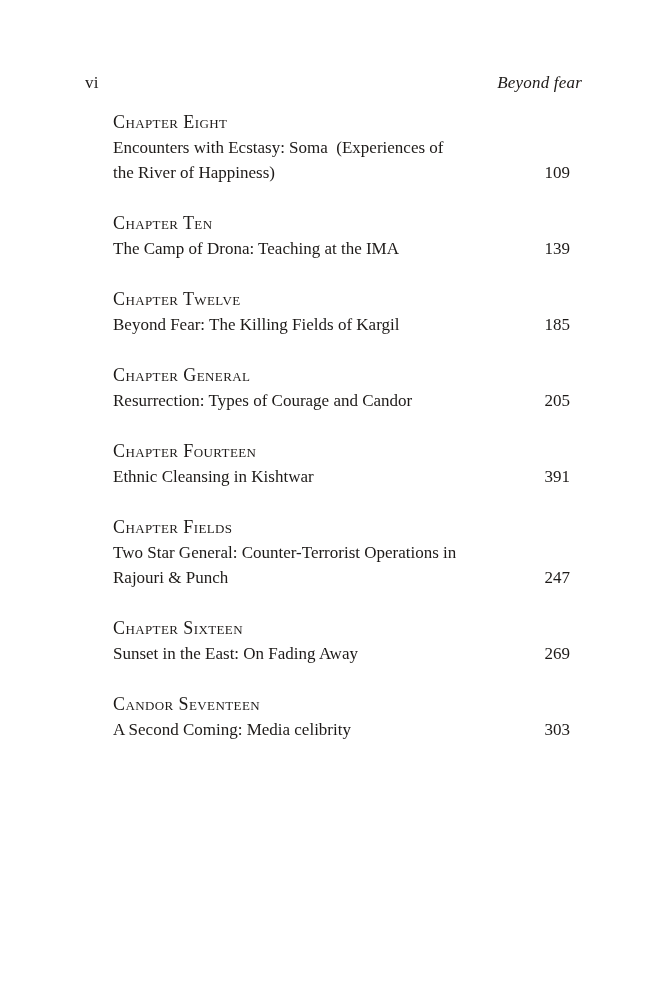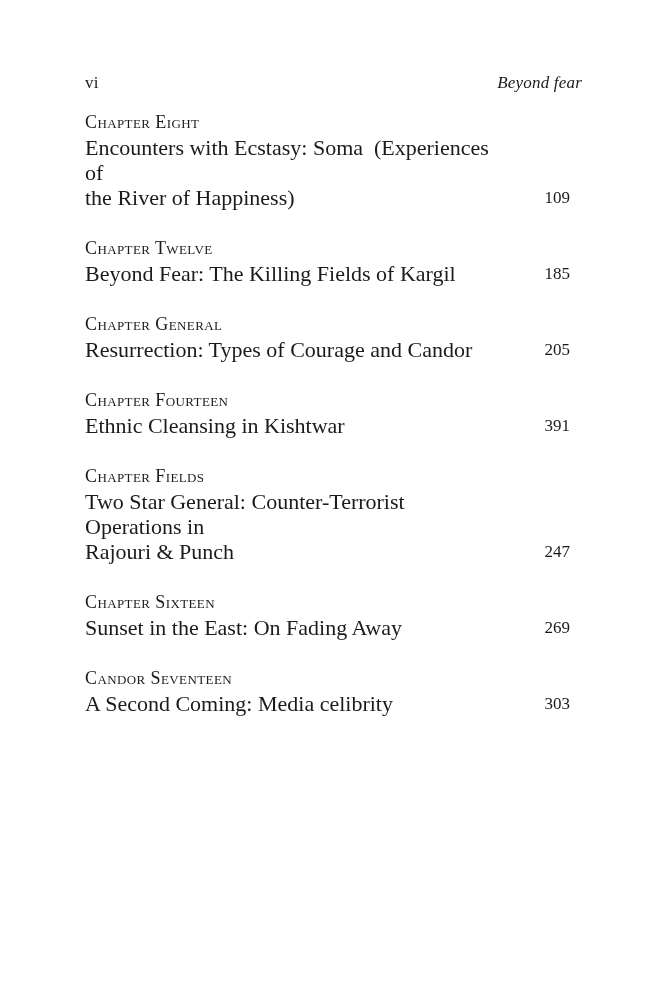--- a/index.html
+++ b/index.html
@@ -38,35 +38,36 @@
   }
   .book-title {
     font-style: italic;
     letter-spacing: 0.2px;
   }
   .toc-list {
     width: 485px;              
   }
   .toc-entry {
     margin-bottom: 26px;
+    margin-left: 28px;
   }
   .chapter-heading {
     font-variant: small-caps;
     font-size: 18px;
     line-height: 25px;
     letter-spacing: 0.4px;
   }
   .entry-body {
     display: flex;
     justify-content: space-between;
     align-items: flex-end;
   }
   .entry-lines {
     width: 405px;
-    font-size: 22px;
+    font-size: 17px;
     line-height: 25px;
   }
   .entry-line {
     white-space: pre-wrap;
   }
   .entry-line.justified {
     white-space: normal;
     text-align: justify;
     text-align-last: justify;
   }
@@ -89,20 +90,29 @@
 
   <main class="toc-list">
       <section class="toc-entry">
         <div class="chapter-heading">Chapter Eight</div>
         <div class="entry-body">
           <div class="entry-lines">
             <div class="entry-line">Encounters with Ecstasy: Soma  (Experiences of</div>
             <div class="entry-line">the River of Happiness)</div>
           </div>
           <div class="page-number">109</div>
+        </div>
+      </section>
+      <section class="toc-entry">
+        <div class="chapter-heading">Chapter Ten</div>
+        <div class="entry-body">
+          <div class="entry-lines">
+            <div class="entry-line">The Camp of Drona: Teaching at the IMA</div>
+          </div>
+          <div class="page-number">139</div>
         </div>
       </section>
       <section class="toc-entry">
         <div class="chapter-heading">Chapter Twelve</div>
         <div class="entry-body">
           <div class="entry-lines">
             <div class="entry-line">Beyond Fear: The Killing Fields of Kargil</div>
           </div>
           <div class="page-number">185</div>
         </div>

